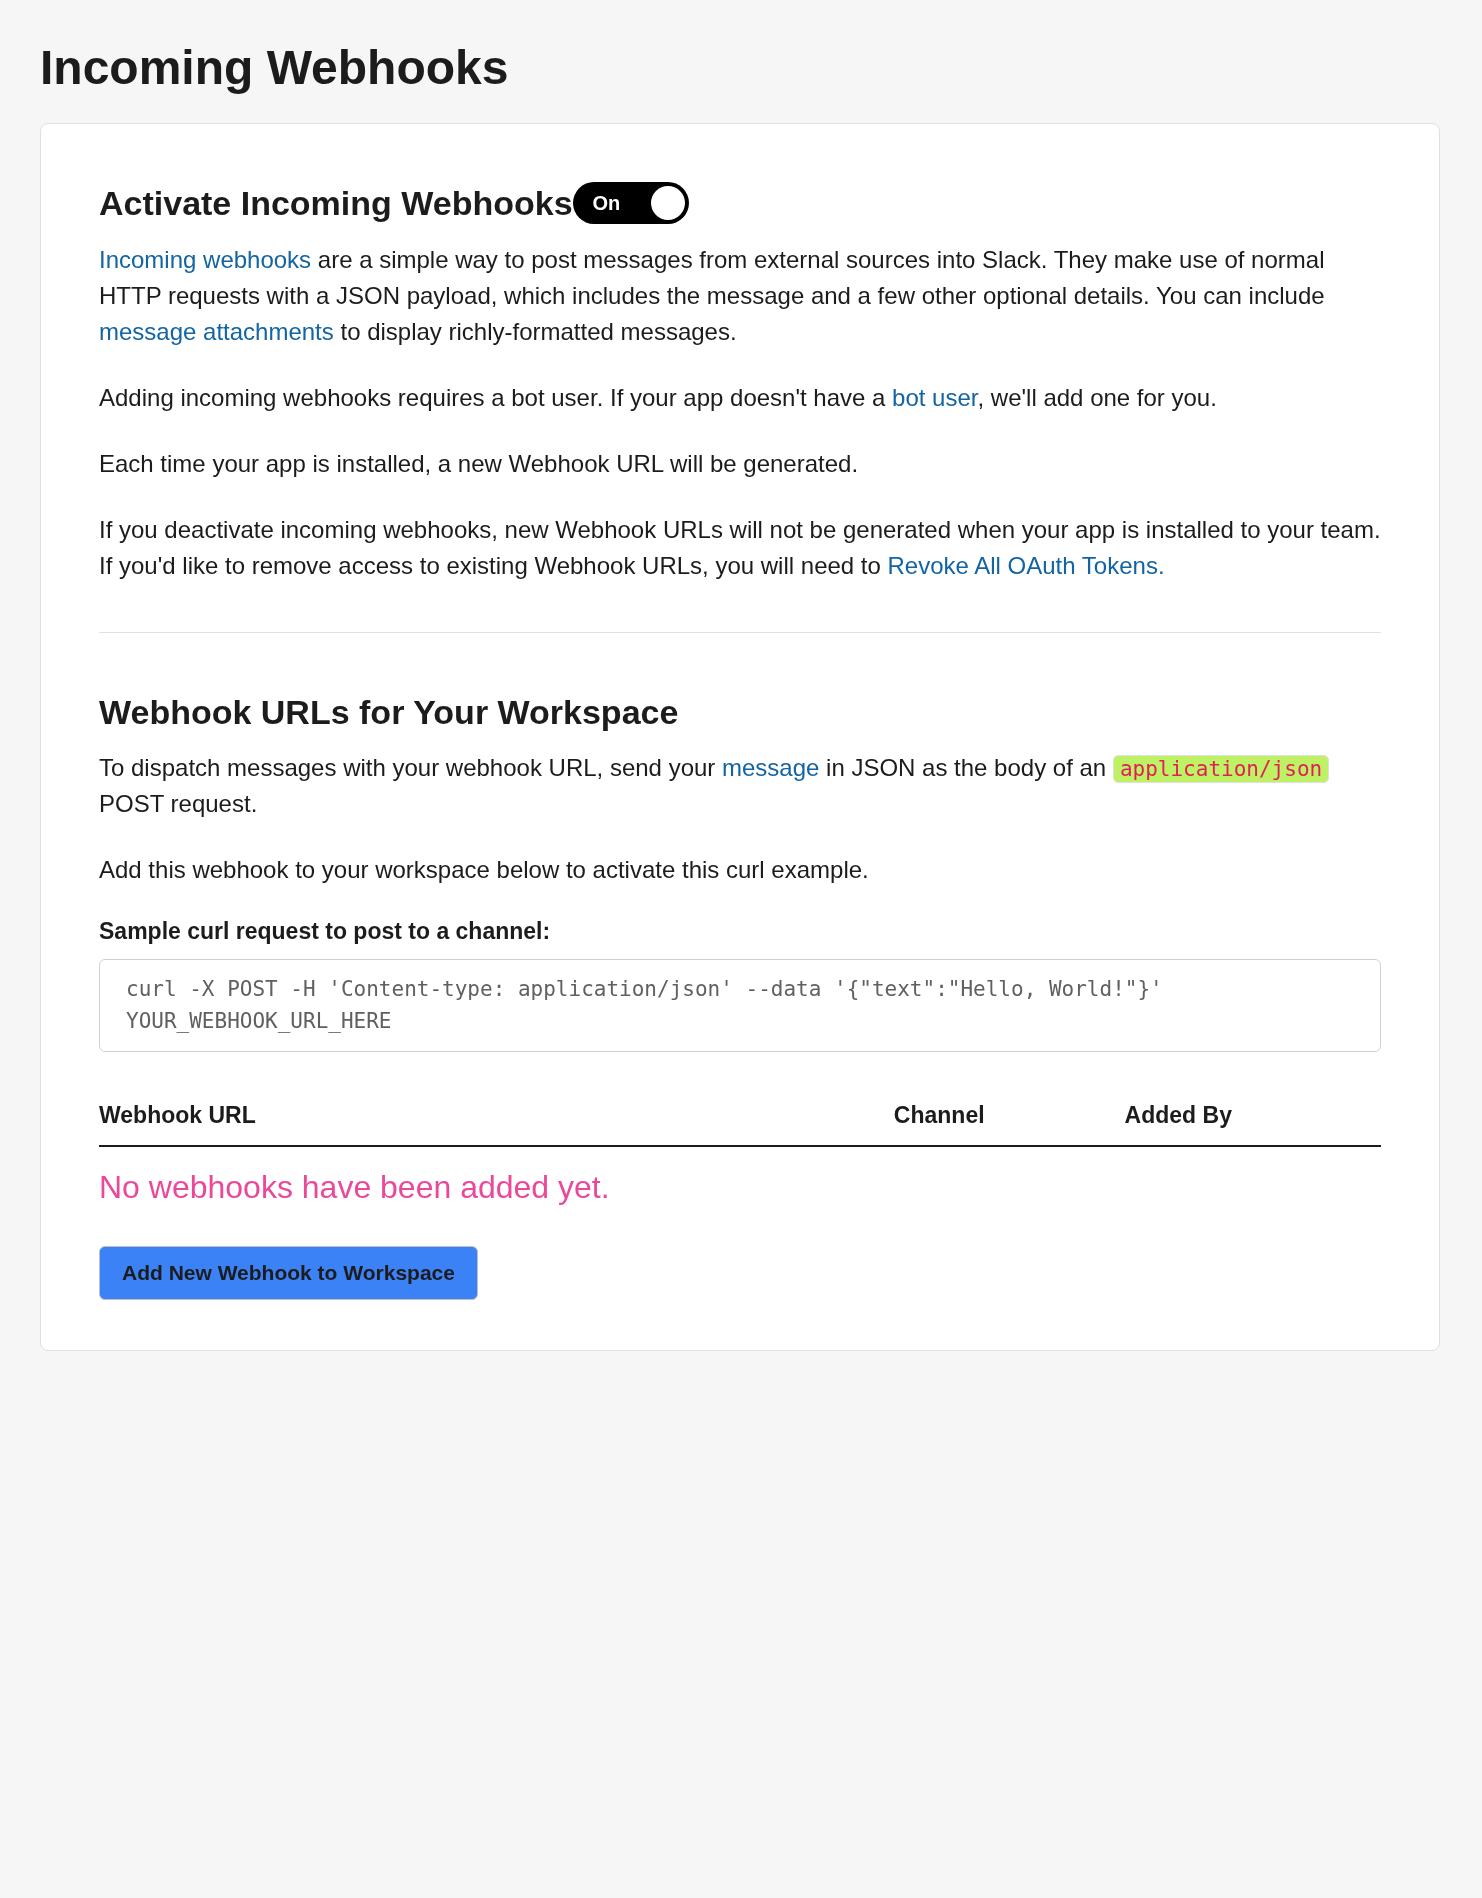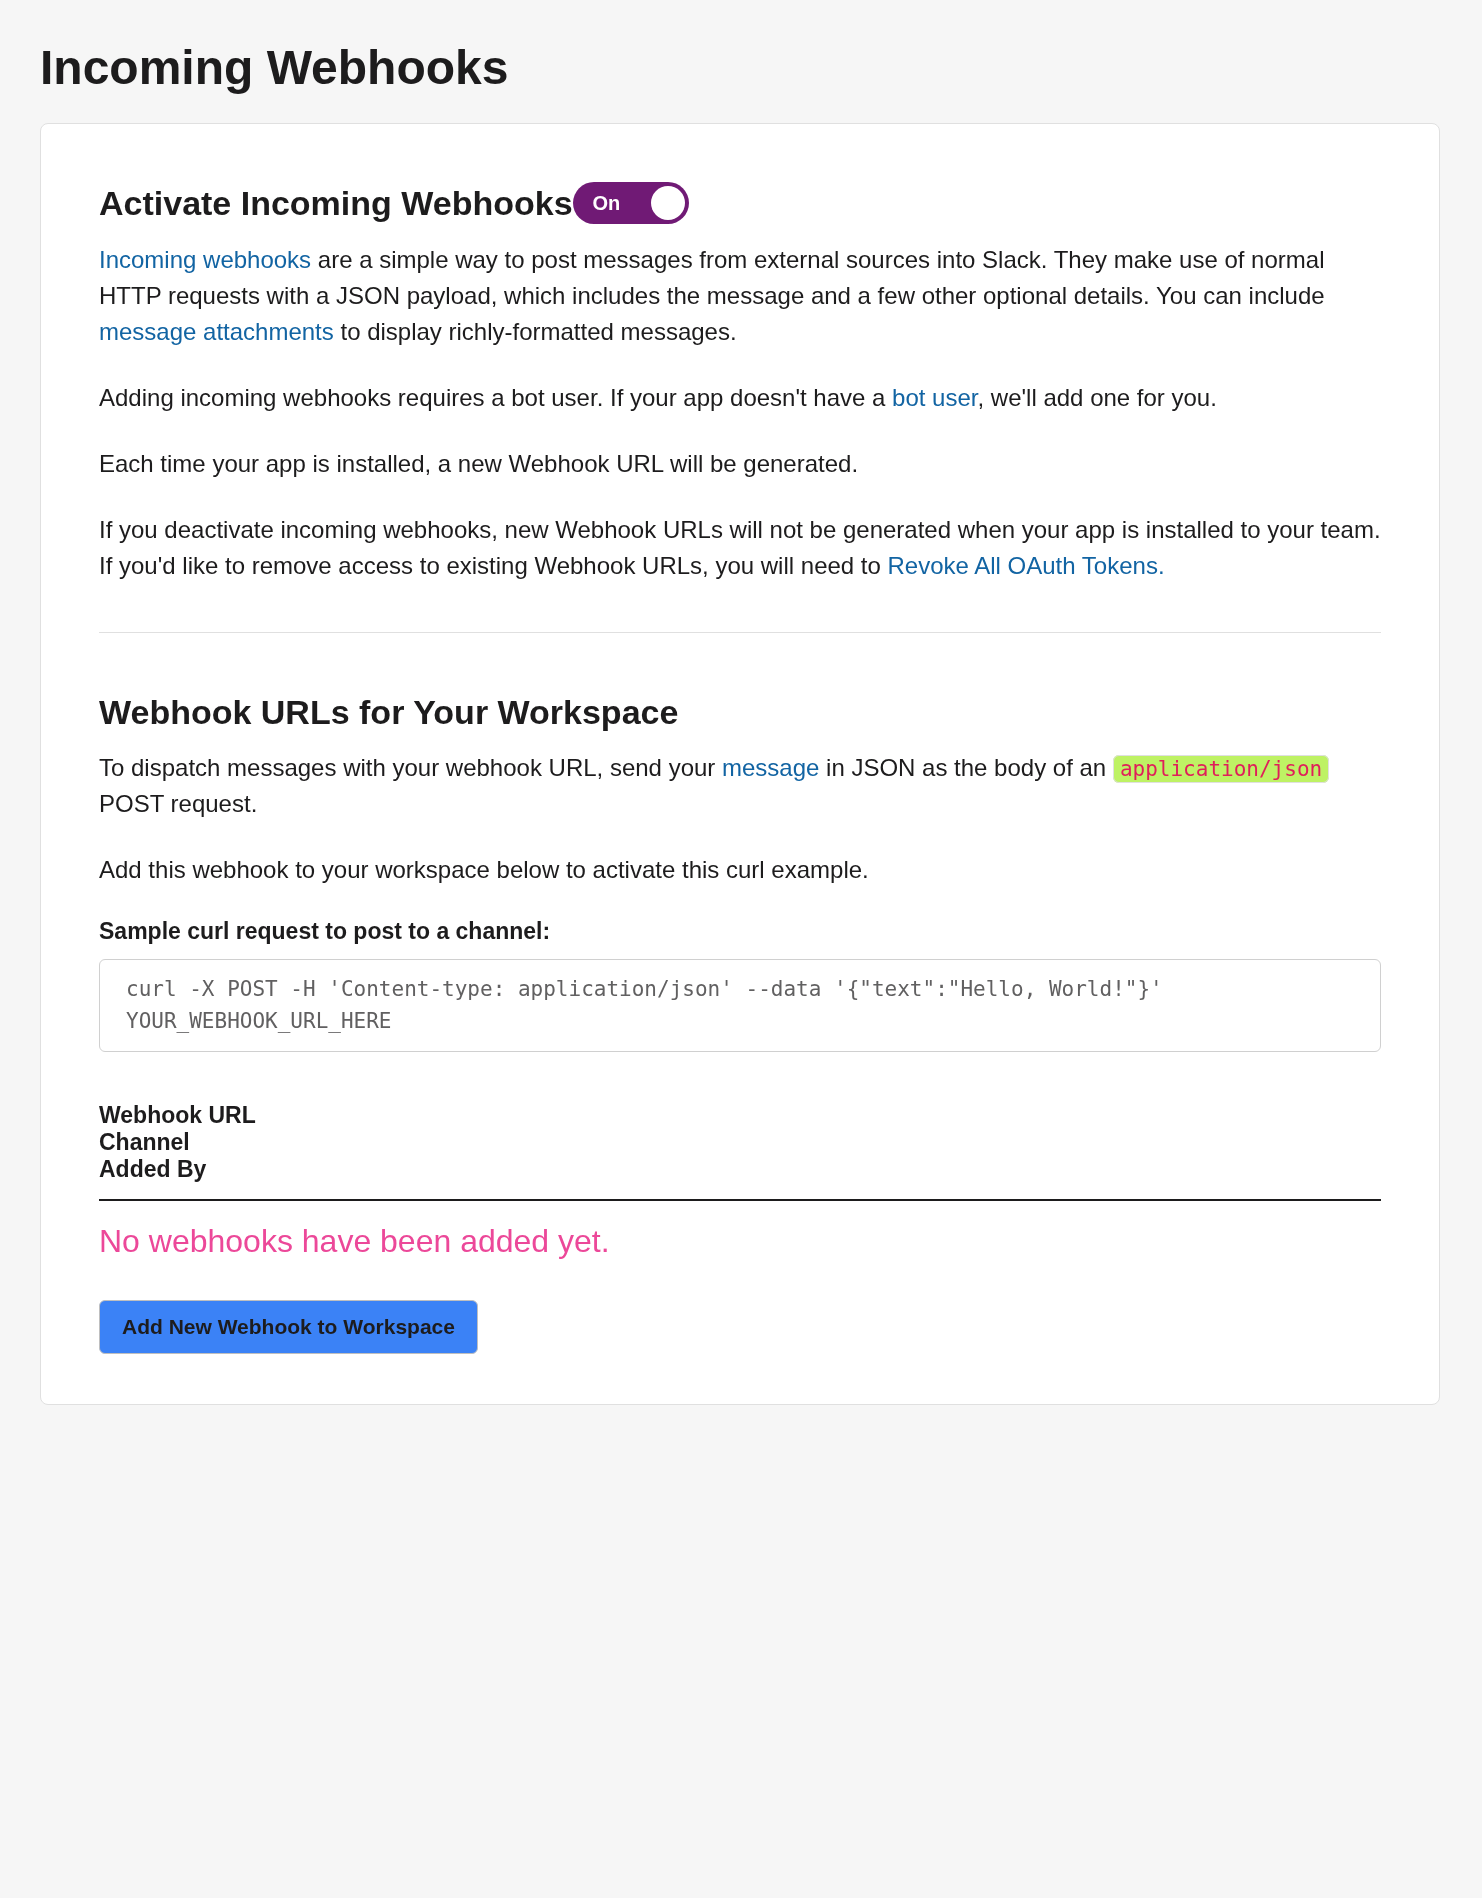--- a/index.html
+++ b/index.html
@@ -35,21 +35,21 @@
       margin-bottom: 18px;
     }
     .section-title {
       font-size: 34px;
       font-weight: 700;
       color: #1d1c1d;
     }
     .toggle {
       display: inline-flex;
       align-items: center;
-      background: #701a75;
+      background: #000000;
       border-radius: 999px;
       padding: 4px;
       width: 116px;
       height: 42px;
       position: relative;
       cursor: pointer;
     }
     .toggle-label {
       color: #ffffff;
       font-weight: 700;
@@ -106,21 +106,20 @@
       white-space: pre-wrap;
       word-break: break-word;
       margin-bottom: 50px;
     }
     .table-header {
       display: flex;
       font-size: 23px;
       font-weight: 700;
       padding-bottom: 16px;
       border-bottom: 2px solid #1d1c1d;
-      flex-direction: column;
     }
     .col-url { flex: 0 0 62%; }
     .col-channel { flex: 0 0 18%; }
     .col-added-by { flex: 0 0 20%; }
     .empty-state {
       font-size: 32px;
       color: #ec4899;
       margin-top: 22px;
       margin-bottom: 40px;
     }

